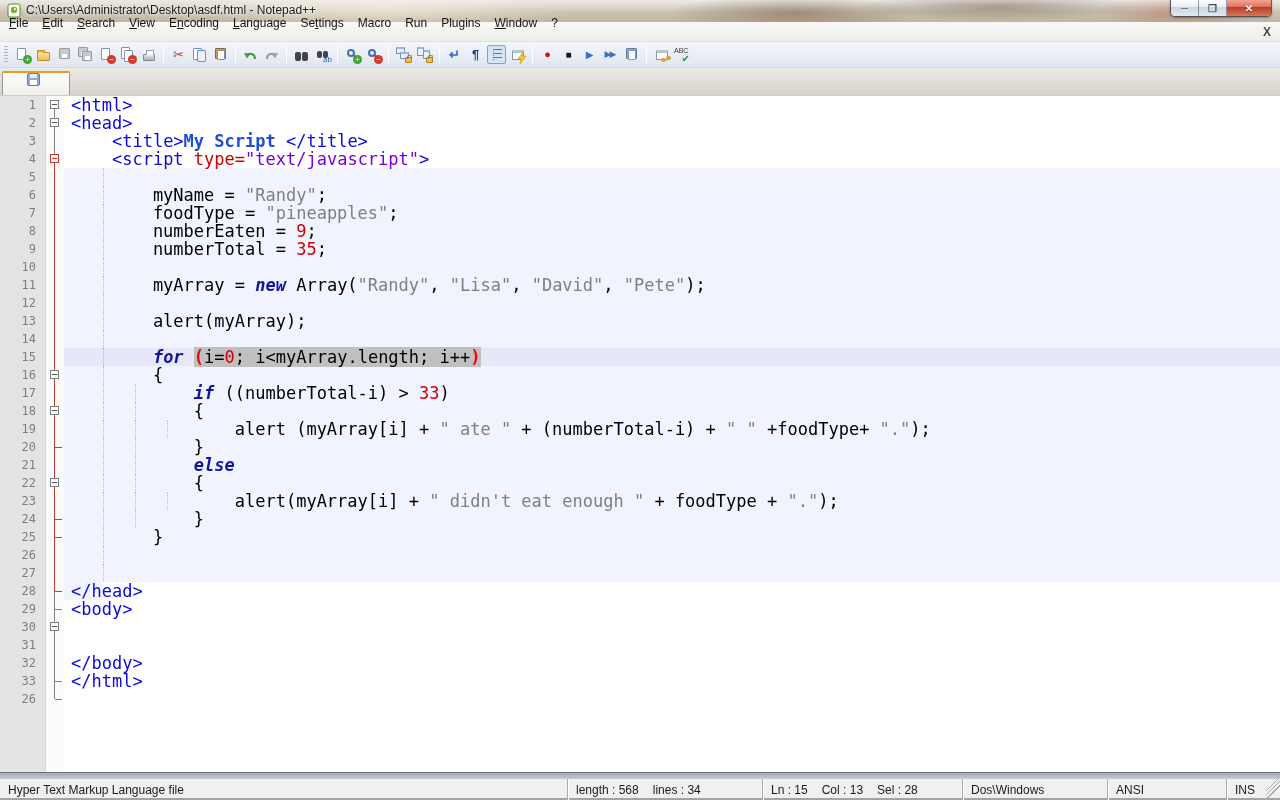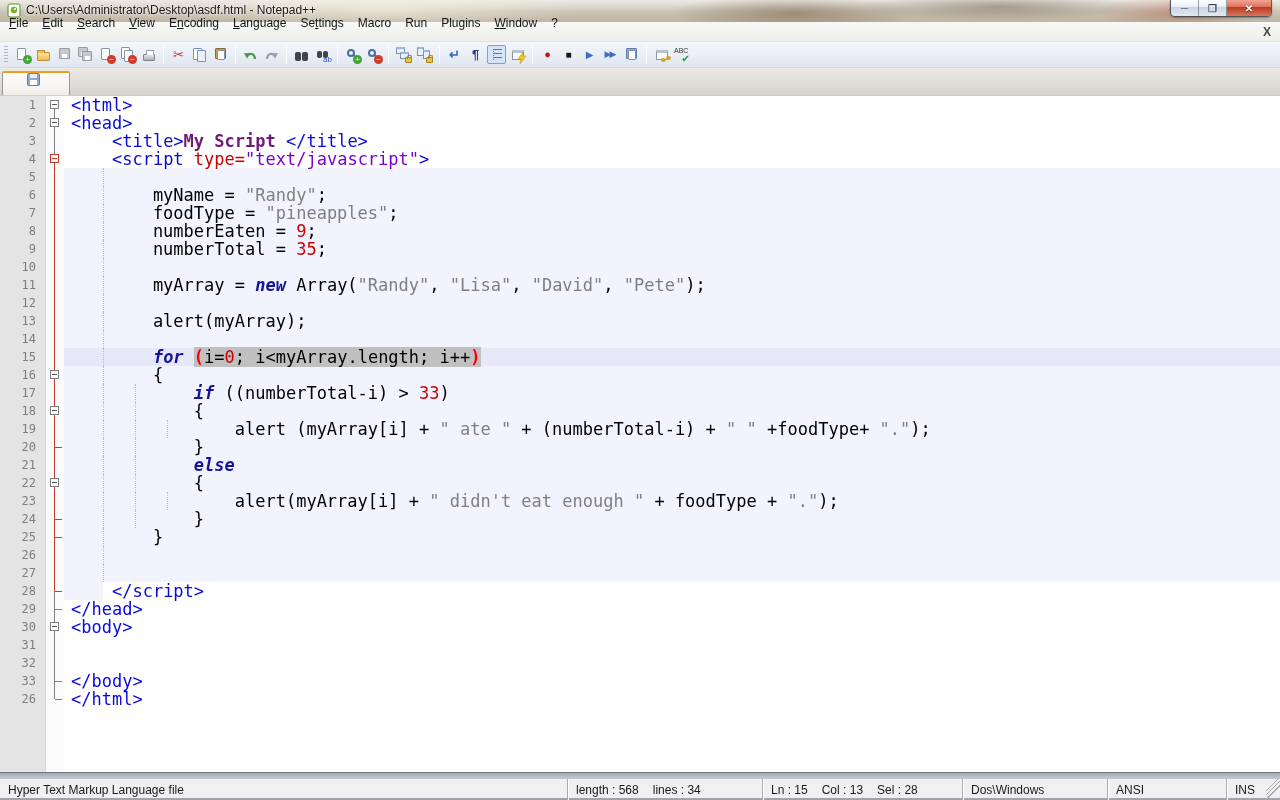--- a/index.html
+++ b/index.html
@@ -88,21 +88,21 @@
   .fbox.bg-g{border-color:#7F7F7F;}
   .fbox.bg-r{border-color:#C03A30;}
   .fminus{position:absolute;left:1px;right:1px;top:3px;height:1px;}
   .fbox.bg-g .fminus{background:#555;}
   .fbox.bg-r .fminus{background:#C03A30;}
   .code{flex:1;position:relative;font-family:"DejaVu Sans Mono","Liberation Mono",monospace;font-size:17px;line-height:18px;color:#000;}
   .bglayer{position:absolute;z-index:0;}
   .code-line{height:18px;white-space:pre;position:relative;padding-left:7px;z-index:1;}
   .gd{position:absolute;top:0;bottom:0;border-left:1px dotted #BDBDBD;}
   .tk-t{color:#0A0ADA;}
-  .tk-b{font-weight:bold;color:#701a75;}
+  .tk-b{font-weight:bold;color:#1d4ed8;}
   .tk-a{color:#CC0000;}
   .tk-v{color:#7A00D6;}
   .tk-k{color:#14149B;font-weight:bold;font-style:italic;}
   .tk-s{color:#808080;}
   .tk-n{color:#D00000;}
   .tk-r{color:#FF0000;font-weight:bold;}
   .sel{background:#C0C0C0;}
   .caret{display:inline-block;width:1px;height:15px;background:#000;vertical-align:-3px;margin-right:-1px;}
 
   
@@ -524,21 +524,20 @@
         <div class="code-line"><i class="gd" style="left: 39px;"></i><i class="gd" style="left: 71px;"></i><span class="tk-g">            {</span></div>
         <div class="code-line"><i class="gd" style="left: 39px;"></i><i class="gd" style="left: 71px;"></i><i class="gd" style="left: 103px;"></i><span class="tk-g">                alert (myArray[i] + </span><span class="tk-s">" ate "</span><span class="tk-g"> + (numberTotal-i) + </span><span class="tk-s">" "</span><span class="tk-g"> +foodType+ </span><span class="tk-s">"."</span><span class="tk-g">);</span></div>
         <div class="code-line"><i class="gd" style="left: 39px;"></i><i class="gd" style="left: 71px;"></i><span class="tk-g">            }</span></div>
         <div class="code-line"><i class="gd" style="left: 39px;"></i><i class="gd" style="left: 71px;"></i><span class="tk-g">            </span><span class="tk-k">else</span></div>
         <div class="code-line"><i class="gd" style="left: 39px;"></i><i class="gd" style="left: 71px;"></i><span class="tk-g">            {</span></div>
         <div class="code-line"><i class="gd" style="left: 39px;"></i><i class="gd" style="left: 71px;"></i><i class="gd" style="left: 103px;"></i><span class="tk-g">                alert(myArray[i] + </span><span class="tk-s">" didn't eat enough "</span><span class="tk-g"> + foodType + </span><span class="tk-s">"."</span><span class="tk-g">);</span></div>
         <div class="code-line"><i class="gd" style="left: 39px;"></i><i class="gd" style="left: 71px;"></i><span class="tk-g">            }</span></div>
         <div class="code-line"><i class="gd" style="left: 39px;"></i><span class="tk-g">        }</span></div>
         <div class="code-line"><i class="gd" style="left: 39px;"></i></div>
         <div class="code-line"><i class="gd" style="left: 39px;"></i></div>
-        <div class="code-line"><span class="tk-g">    </span><span class="tk-t">&lt;/script&gt;</span></div>
         <div class="code-line"><span class="tk-t">&lt;/head&gt;</span></div>
         <div class="code-line"><span class="tk-t">&lt;body&gt;</span></div>
         <div class="code-line"></div>
         <div class="code-line"></div>
         <div class="code-line"><span class="tk-t">&lt;/body&gt;</span></div>
         <div class="code-line"><span class="tk-t">&lt;/html&gt;</span></div>
       </div>
   </div>
 
   <div class="frame-band"></div>

